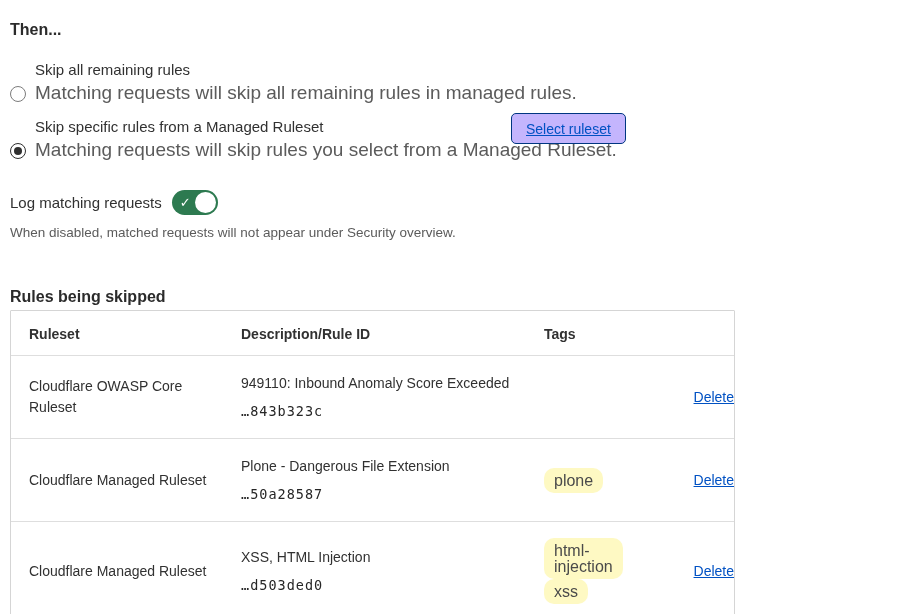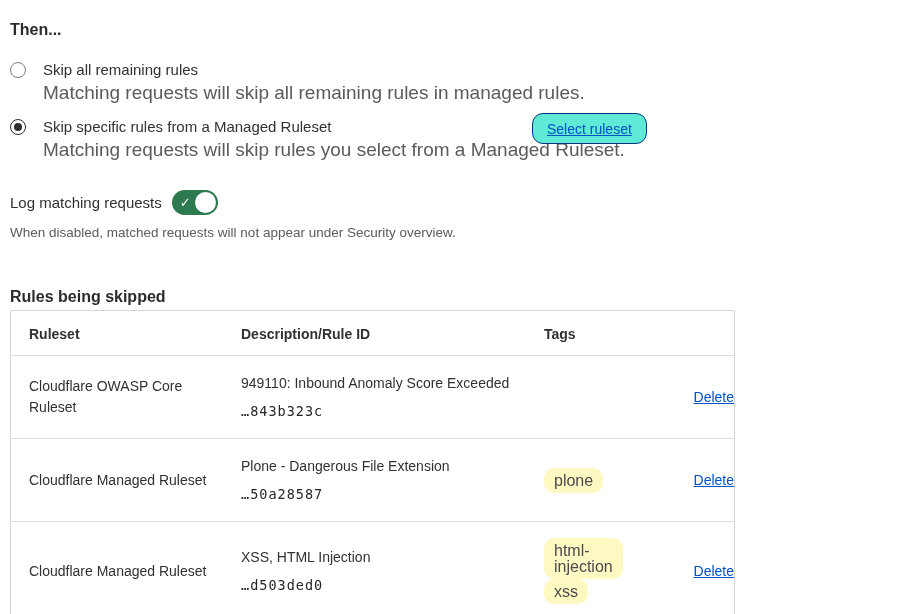--- a/index.html
+++ b/index.html
@@ -13,38 +13,38 @@
   .page { padding: 20px 11px 0 10px; }
 
   .section-heading {
     font-size: 16px; font-weight: 700; color: #2b2b2b; line-height: 19px;
   }
 
   
   .options { margin-top: 21px; }
   .option-row { position: relative; }
   .option-row + .option-row { margin-top: 15px; }
-  .option { display: flex; gap: 17px; align-items: flex-start; cursor: pointer; }
+  .option { display: flex; gap: 9px; align-items: flex-end; cursor: pointer; }
   .radio {
     width: 16px; height: 16px; border-radius: 50%;
     border: 1px solid #7c7c7c; background: #fff;
     flex-shrink: 0; margin-top: 2px; position: relative;
   }
   .radio.checked { border-color: #2f2f2f; }
   .radio.checked::after {
     content: ""; position: absolute; inset: 3px;
     border-radius: 50%; background: #2f2f2f;
   }
   .option-label { font-size: 15px; line-height: 19px; color: #313131; }
   .option-desc  { font-size: 19px; line-height: 18px; color: #5b5b5b; margin-top: 5px; }
 
   .select-ruleset-btn {
-    position: absolute; left: 522px; top: -4px;
+    position: absolute; left: 501px; top: -4px;
     height: 31px; padding: 0 14px;
-    background: #5eead4; border: 1px solid #003681; border-radius: 11px;
+    background: #c4b5fd; border: 1px solid #003681; border-radius: 5px;
     color: #0051c3; font-family: "Liberation Sans", sans-serif;
     font-size: 14px; text-decoration: underline; cursor: pointer;
   }
 
   
   .log-block { margin-top: 31px; }
   .log-row { display: flex; align-items: center; gap: 10px; }
   .log-label { font-size: 15px; color: #313131; }
   .toggle {
     position: relative; width: 46px; height: 25px;

